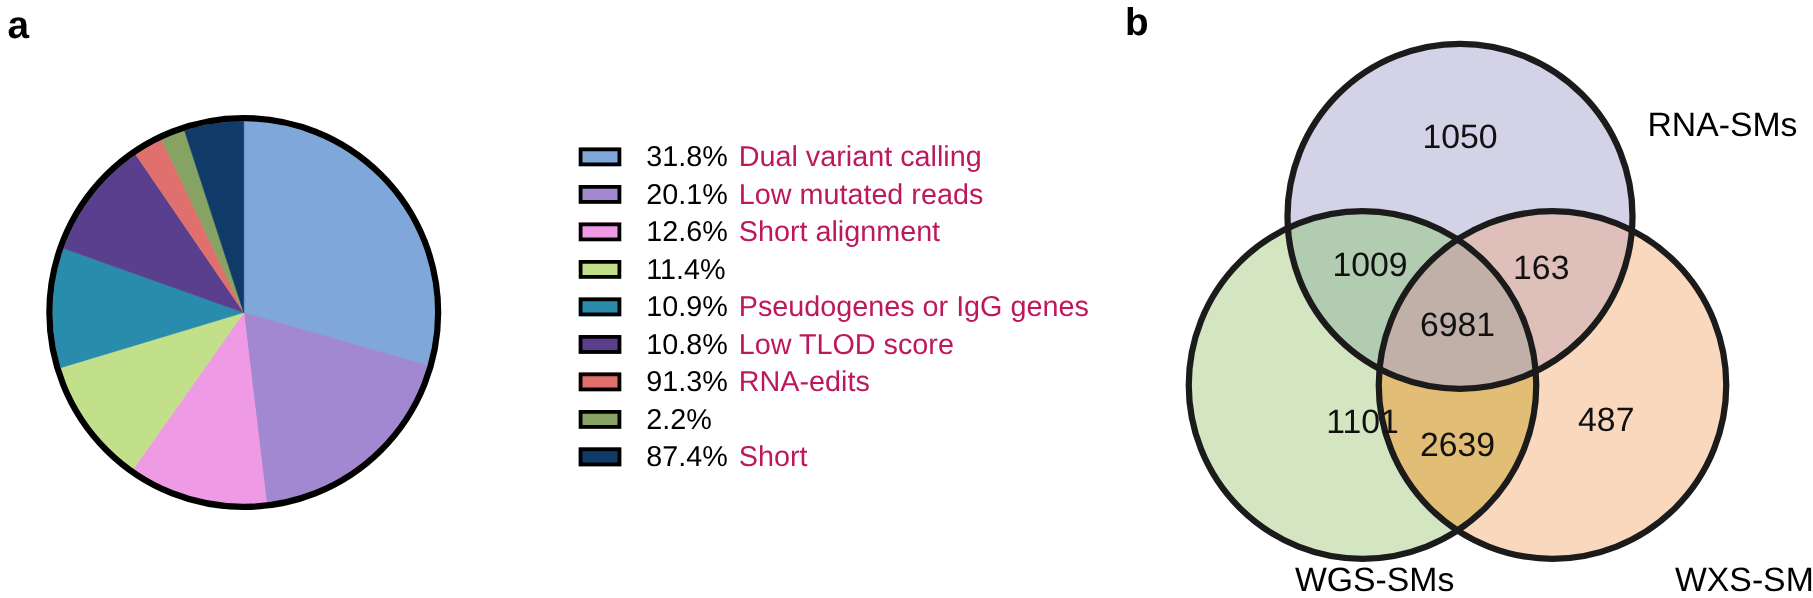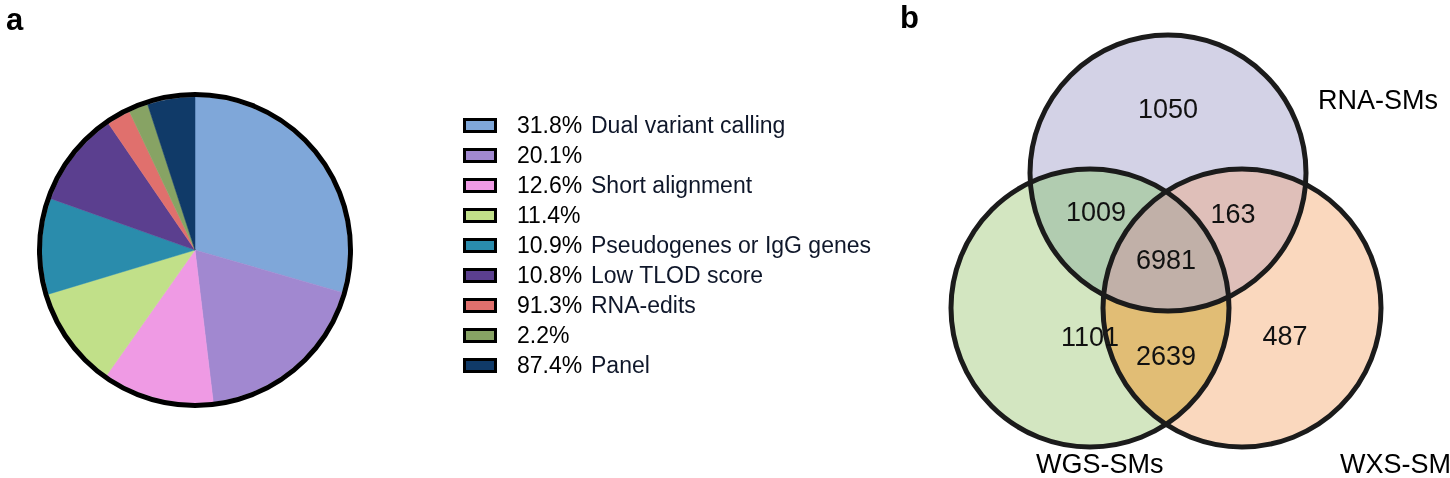--- a/index.html
+++ b/index.html
@@ -63,21 +63,21 @@
     margin-left: 20px;
     font-size: 23px;
     line-height: 1;
     color: #000000;
     white-space: nowrap;
   }
   .legend-label {
     margin-left: 12px;
     font-size: 23px;
     line-height: 1;
-    color: #0f172a;
+    color: #be185d;
     white-space: nowrap;
   }
 
   
   #venn-svg {
     position: absolute;
     left: 900px;
     top: 0px;
   }
   .venn-count {
@@ -119,20 +119,21 @@
 
   <div id="pie-legend">
       <div class="legend-row">
         <span class="legend-swatch" style="background: rgb(127, 167, 217);"></span>
         <span class="legend-pct">31.8%</span>
         <span class="legend-label">Dual variant calling</span>
       </div>
       <div class="legend-row">
         <span class="legend-swatch" style="background: rgb(161, 136, 208);"></span>
         <span class="legend-pct">20.1%</span>
+        <span class="legend-label">Low mutated reads</span>
       </div>
       <div class="legend-row">
         <span class="legend-swatch" style="background: rgb(239, 154, 228);"></span>
         <span class="legend-pct">12.6%</span>
         <span class="legend-label">Short alignment</span>
       </div>
       <div class="legend-row">
         <span class="legend-swatch" style="background: rgb(193, 224, 137);"></span>
         <span class="legend-pct">11.4%</span>
       </div>
@@ -151,21 +152,21 @@
         <span class="legend-pct">91.3%</span>
         <span class="legend-label">RNA-edits</span>
       </div>
       <div class="legend-row">
         <span class="legend-swatch" style="background: rgb(135, 163, 100);"></span>
         <span class="legend-pct">2.2%</span>
       </div>
       <div class="legend-row">
         <span class="legend-swatch" style="background: rgb(16, 58, 104);"></span>
         <span class="legend-pct">87.4%</span>
-        <span class="legend-label">Panel</span>
+        <span class="legend-label">Short</span>
       </div>
     </div>
 
   <svg id="venn-svg" width="550" height="478" viewBox="0 0 550 478">
     <defs>
       <clipPath id="clip-rna">
           <circle cx="268" cy="173" r="138"></circle>
         </clipPath>
       <clipPath id="clip-wgs">
           <circle cx="190" cy="308" r="139"></circle>

